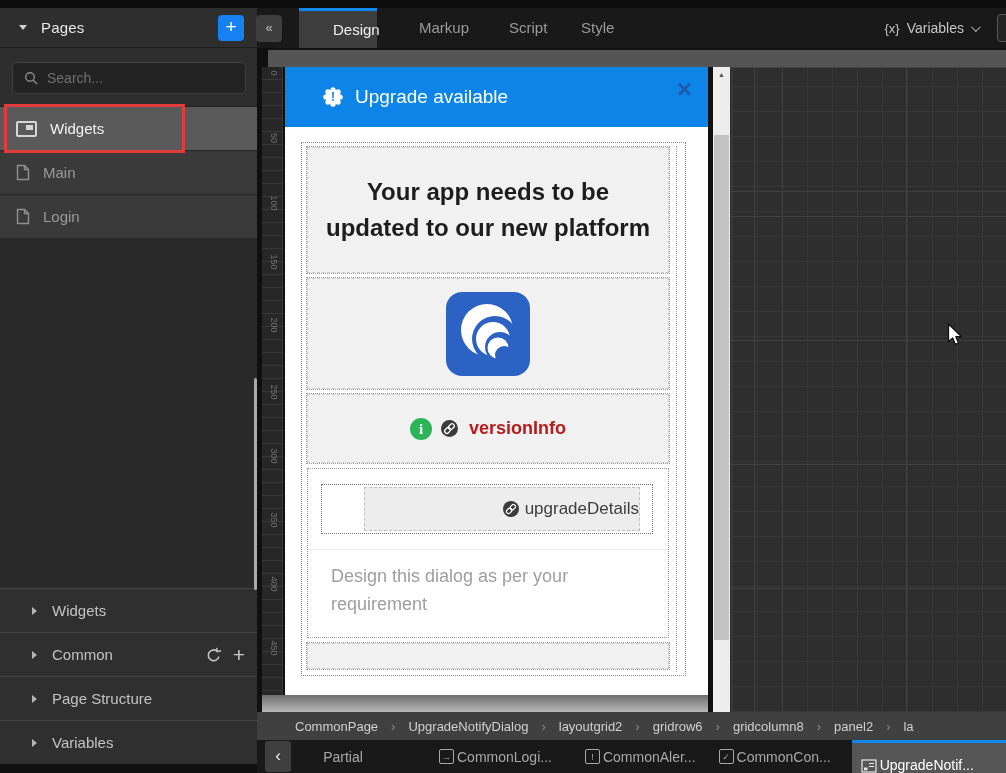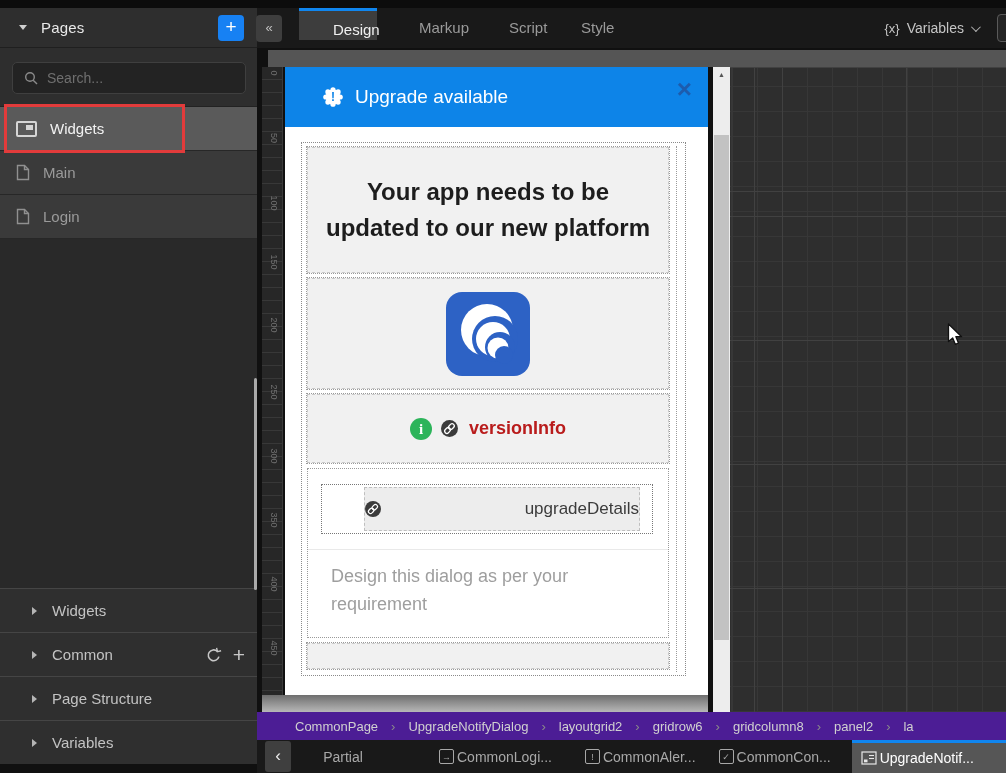--- a/index.html
+++ b/index.html
@@ -34,21 +34,21 @@
   .sb-sections { left:0; top:588px; width:257px; }
   .sb-section { height:44px; background:#2f2f2f; border-top:1px solid #454545; display:flex; align-items:center; padding-left:32px; color:#c3c3c3; font-size:15px; position:relative; }
   .caret-right { width:0; height:0; border-top:4px solid transparent; border-bottom:4px solid transparent; border-left:5px solid #b5b5b5; }
   .s-label { margin-left:15px; }
   .sec-actions { position:absolute; right:12px; top:0; height:44px; display:flex; align-items:center; gap:11px; }
   .plus-ic { color:#c7c7c7; font-size:21px; font-weight:300; line-height:20px; }
 
   
   .topbar { left:257px; top:0; width:749px; height:48px; background:#191919; }
   .top-strip { left:0; top:0; width:1006px; height:8px; background:#0c0c0c; z-index:3; }
-  .etab { top:8px; height:32px; line-height:40px; text-align:center; color:#9a9a9a; font-size:15px;padding-left:34px; }
+  .etab { top:8px; height:40px; line-height:40px; text-align:center; color:#9a9a9a; font-size:15px;padding-left:34px; }
   .etab.active { background:#3d3d3d; border-top:3px solid #1086ef; line-height:37px; color:#f0f0f0; }
   .vars-menu { right:28px; top:8px; height:40px; display:flex; align-items:center; gap:7px; color:#c5c5c5; }
   .vars-x { font-size:13px; color:#c5c5c5; }
   .vars-label { font-size:14px; }
   .chev-down { width:7px; height:7px; border-right:1.5px solid #b0b0b0; border-bottom:1.5px solid #b0b0b0; transform:rotate(45deg) translateY(-2px); }
   .cut-btn { left:997px; top:14px; width:14px; height:28px; background:#242424; border:1px solid #5a5a5a; border-radius:4px; z-index:3; }
 
   
   .canvas { left:257px; top:48px; width:749px; height:664px; background:#101010; }
   .gray-band { left:268px; top:50px; width:738px; height:17px; background:#555; }
@@ -77,36 +77,36 @@
   .dlg-outline::after { content:''; position:absolute; top:3px; bottom:3px; right:8px; border-right:1px dotted #9a9a9a; }
   .wcell { background:#f1f1f1; border:1px dashed #c9c9c9; outline:1px dotted #9a9a9a; margin-bottom:5px; display:flex; align-items:center; justify-content:center; }
   .cell-heading { height:126px; }
   .cell-heading .txt { width:330px; text-align:center; font-size:24px; line-height:36px; font-weight:bold; color:#1d1d1d; }
   .cell-icon { height:111px; }
   .cell-version { height:69px; gap:9px; }
   .info-ic { width:22px; height:22px; border-radius:50%; background:#2cb45a; color:#fff; font-family:"Liberation Serif",serif; font-weight:bold; font-size:15px; text-align:center; line-height:22px; }
   .version-label { color:#b91c1c; font-size:18px; font-weight:bold; margin-left:2px; }
   .panel { background:#fff; border:1px dotted #9a9a9a; height:170px; margin-bottom:5px; padding:15px 15px 0 13px; }
   .btn-cell { border:1px dotted #777; padding:2px 12px 2px 2px; }
-  .upg-btn { height:44px; background:#ededed; border:1px dashed #bfbfbf; display:flex; align-items:center; justify-content:space-between; gap:6px; color:#3c3c3c; font-size:17px;margin-left:40px; }
+  .upg-btn { height:44px; background:#ededed; border:1px dashed #bfbfbf; display:flex; align-items:center; justify-content:flex-end; gap:6px; color:#3c3c3c; font-size:17px;margin-left:40px; }
   .panel-divider { margin:15px -15px 0 -13px; border-top:1px solid #e9e9e9; }
   .helper-text { margin:12px 8px 0 10px; color:#9e9e9e; font-size:18px; line-height:28px; }
   .cell-filler { height:26px; margin-bottom:0; }
 
   
-  .breadcrumb { left:257px; top:712px; width:749px; height:28px; background:#4c1d95; display:flex; align-items:center; padding-left:38px; gap:13px; overflow:hidden; white-space:nowrap; }
+  .breadcrumb { left:257px; top:712px; width:749px; height:28px; background:#404040; display:flex; align-items:center; padding-left:38px; gap:13px; overflow:hidden; white-space:nowrap; }
   .bc-item { color:#d0d0d0; font-size:13px; }
   .bc-sep { color:#8a8a8a; font-size:13px; }
 
   
   .bottombar { left:257px; top:740px; width:749px; height:33px; background:#191919; display:flex; align-items:stretch; overflow:hidden; }
   .back-btn { flex:none; margin:1px 0 1px 8px; width:26px; background:#3f3f3f; border-radius:3px; color:#ececec; font-size:17px; line-height:30px; text-align:center; }
   .btab { flex:none; display:flex; align-items:center; color:#a8a8a8; font-size:14px; white-space:nowrap; }
   .btab .box-ic { display:inline-flex; align-items:center; justify-content:center; width:15px; height:15px; border:1px solid #a8a8a8; border-radius:2px; font-size:9px; margin-right:3px; flex:none; }
-  .btab.active { background:#565656; border-top:3px solid #1086ef; color:#fff; padding-left:9px; flex:1 1 auto; }
+  .btab.active { background:#565656; border-top:3px solid #1086ef; color:#fff; padding-left:9px; flex:1 1 auto;align-items:flex-end; }
   .cursor { left:947px; top:323px; z-index:10; pointer-events:none; }
 </style>
 </head>
 <body>
 
 <div class="app">
 
   <div class="abs sidebar">
     <div class="abs sb-top"></div>
     <div class="abs sb-header" style="left:0;top:8px;">

